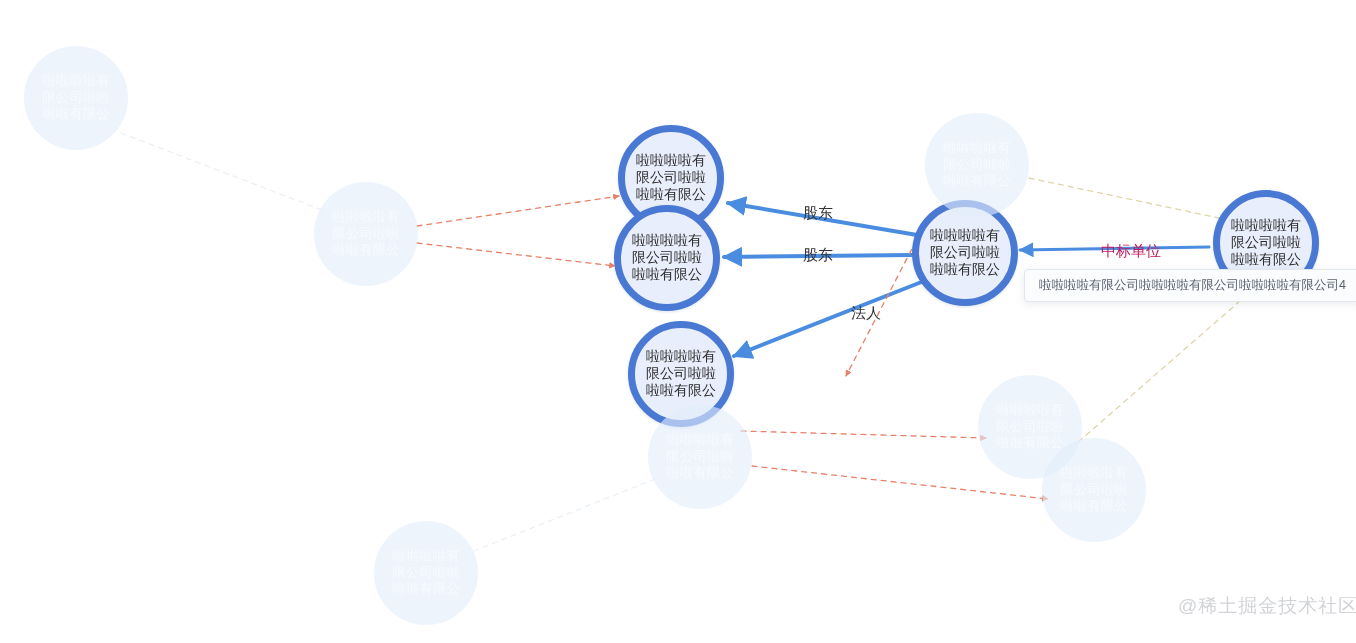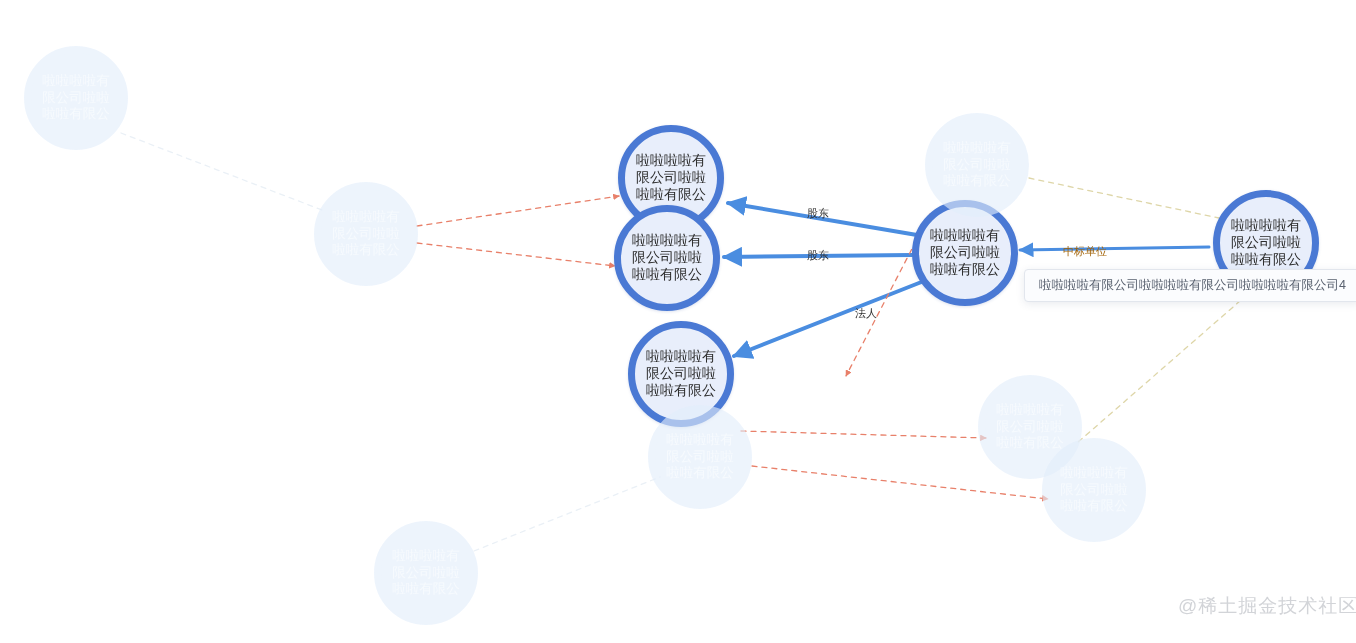--- a/index.html
+++ b/index.html
@@ -54,21 +54,21 @@
     display: block;
     width: 88%;
     word-break: break-all;
     white-space: normal;
     max-height: 3.7em;
     overflow: hidden;
     pointer-events: none;
   }
   .edge-label {
     position: absolute;
-    font-size: 11px;
+    font-size: 15px;
     color: #323232;
     white-space: nowrap;
     user-select: none;
     transform: translate(-50%, -50%);
   }
   #node-tooltip {
     position: absolute;
     box-sizing: border-box;
     background: #fbfcfe;
     border: 1px solid #e2e6ed;
@@ -156,21 +156,21 @@
       </div>
       <div class="node faded" style="left: 374px; top: 521px; width: 104px; height: 104px;">
         <span class="node-label">啦啦啦啦有限公司啦啦啦啦有限公司</span>
       </div>
     </div>
 
   <div id="edge-label-group">
       <div class="edge-label" style="left: 818px; top: 213px; color: rgb(50, 50, 50);">股东</div>
       <div class="edge-label" style="left: 818px; top: 255px; color: rgb(50, 50, 50);">股东</div>
       <div class="edge-label" style="left: 866px; top: 313px; color: rgb(50, 50, 50);">法人</div>
-      <div class="edge-label" style="left: 1085px; top: 251px; color: #a16207;">中标单位</div>
+      <div class="edge-label" style="left: 1131px; top: 251px; color: #be185d;">中标单位</div>
     </div>
 
   <div id="node-tooltip" style="left: 1024px; top: 269px; background: rgb(251, 252, 254); border-color: rgb(226, 230, 237); color: rgb(90, 98, 112);">
     <span>啦啦啦啦有限公司啦啦啦啦有限公司啦啦啦啦有限公司4</span>
   </div>
 
   <div id="watermark" style="left: 1178px; top: 593px; color: rgb(210, 212, 216);">
     <span>@稀土掘金技术社区</span>
   </div>
 

